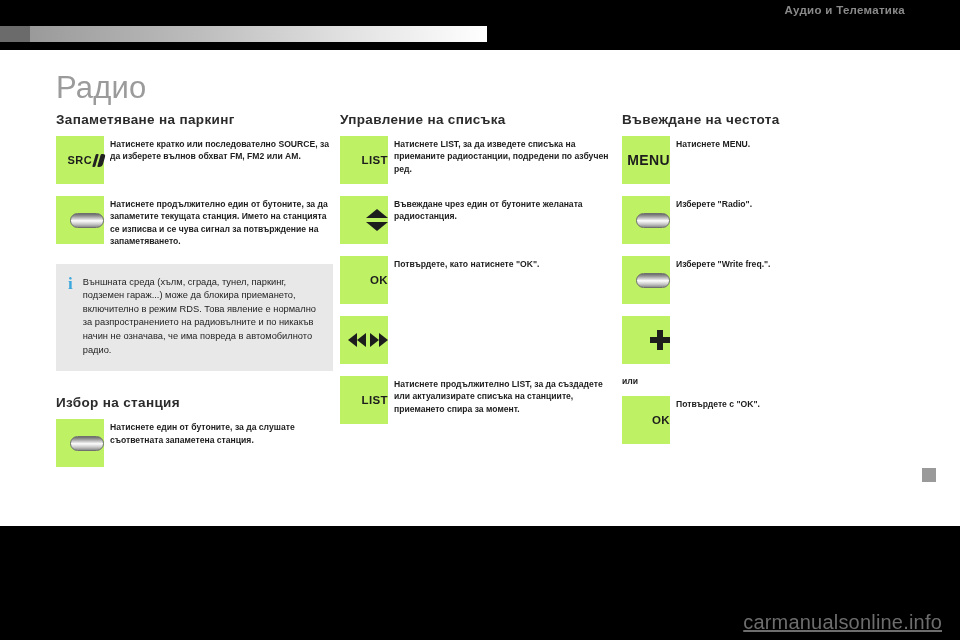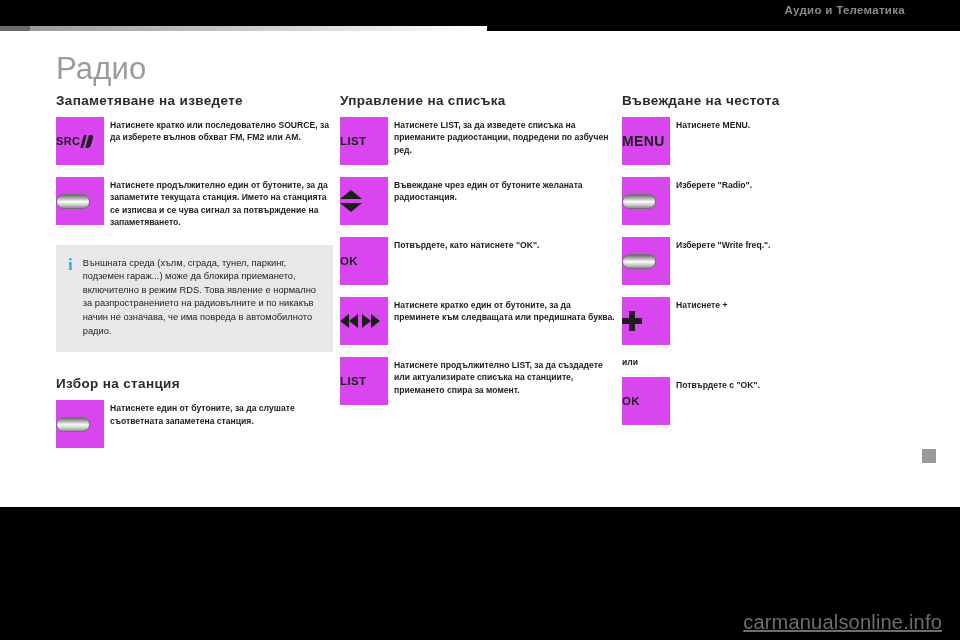--- a/index.html
+++ b/index.html
@@ -24,21 +24,21 @@
     background:#6b6b6b;
   }
   .section-title{
     position:absolute; right:55px; top:4px;
     font-size:11.5px; font-weight:bold; color:#8a8a8a;
     letter-spacing:.3px; white-space:nowrap;
   }
 
   
   .page{
-    position:absolute; left:0; top:31px; width:960px; height:476px;
+    position:absolute; left:0; top:50px; width:960px; height:476px;
     background:#fff;
   }
 
   .doc-title{
     position:absolute; left:56px; top:20px;
     font-size:31px; color:#9b9b9b; font-weight:400;
     letter-spacing:.2px;
   }
 
   
@@ -56,21 +56,21 @@
   
   .step{ display:flex; align-items:flex-start; margin-bottom:12px; }
   .step .txt{
     font-size:8.6px; line-height:12.4px; color:#1d1d1d;
     font-weight:bold; padding-top:2px; padding-left:6px; flex:1;
   }
 
   
   .key{
     width:48px; height:48px; min-width:48px;
-    background:#d946ef; display:flex; align-items:center; justify-content:flex-start;
+    background:#bef264; display:flex; align-items:center; justify-content:flex-end;
     font-size:13px; font-weight:bold; color:#1d1d1d; letter-spacing:.4px;
   }
   .key.small-txt{ font-size:11.5px; }
   .key.menu{ font-size:14px; }
 
   
   .key .src-wrap{ display:flex; align-items:center; gap:2px; }
   .key .src-wrap .lbl{ font-size:11px; font-weight:bold; }
   .key .src-wrap .sl{
     display:inline-block; width:3px; height:13px; background:#222;
@@ -144,21 +144,21 @@
   <div class="topbar-dark"></div>
 </div>
 <div class="section-title">Аудио и Телематика</div>
 
 <div class="page">
 
   <div class="doc-title">Радио</div>
 
   <div class="col col1">
 
-    <div class="col-head">Запаметяване на изведете</div>
+    <div class="col-head">Запаметяване на паркинг</div>
 
     <div class="step">
       <div class="key">
         <span class="src-wrap">
           <span class="lbl">SRC</span>
           <span class="sl"></span>
           <span class="sl thick"></span>
         </span>
       </div>
       <div class="txt">Натиснете кратко или последователно SOURCE, за да изберете вълнов обхват FM, FM2 или AM.</div>
@@ -221,21 +221,20 @@
           <span class="tri-pair">
             <span class="tri-l"></span>
               <span class="tri-l"></span>
           </span>
           <span class="tri-pair">
             <span class="tri-r"></span>
               <span class="tri-r"></span>
           </span>
         </span>
       </div>
-      <div class="txt">Натиснете кратко един от бутоните, за да преминете към следващата или предишната буква.</div>
     </div>
 
     <div class="step">
       <div class="key small-txt">
         <span>LIST</span>
       </div>
       <div class="txt">Натиснете продължително LIST, за да създадете или актуализирате списъка на станциите, приемането спира за момент.</div>
     </div>
 
   </div>
@@ -262,21 +261,20 @@
       <div class="key">
         <span class="oval"></span>
       </div>
       <div class="txt">Изберете "Write freq.".</div>
     </div>
 
     <div class="step">
       <div class="key">
         <span class="plus"></span>
       </div>
-      <div class="txt">Натиснете +</div>
     </div>
 
     <div class="or-label">или</div>
 
 
     <div class="step">
       <div class="key small-txt">
         <span>OK</span>
       </div>
       <div class="txt">Потвърдете с "OK".</div>

